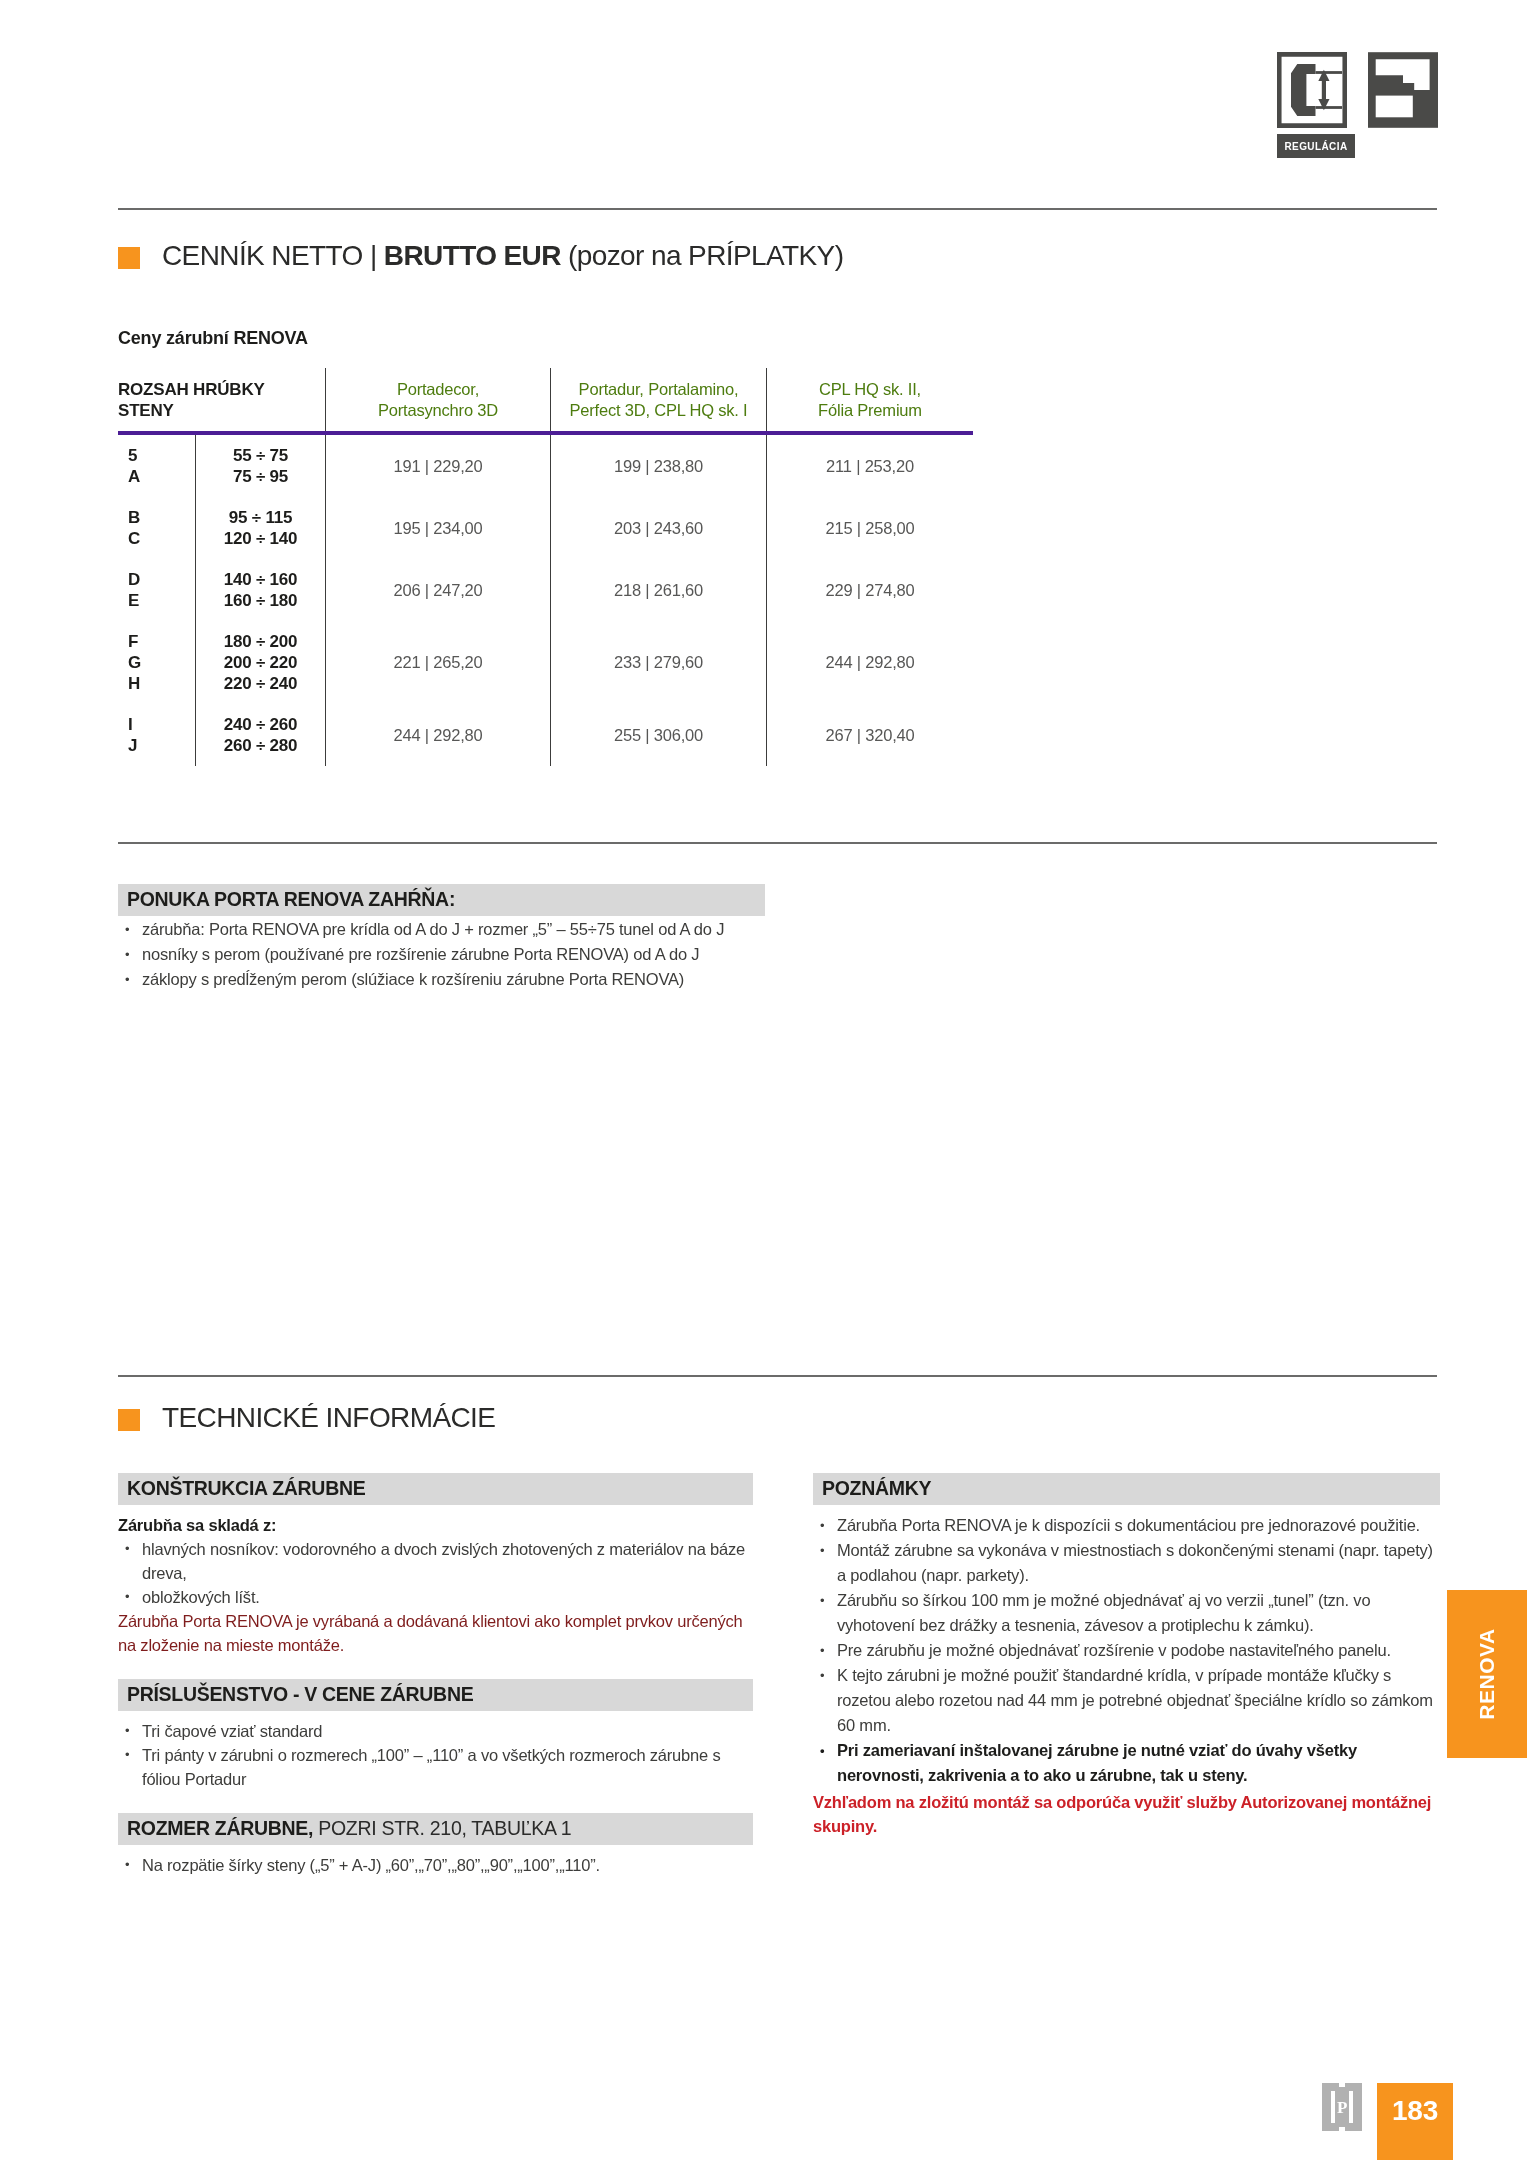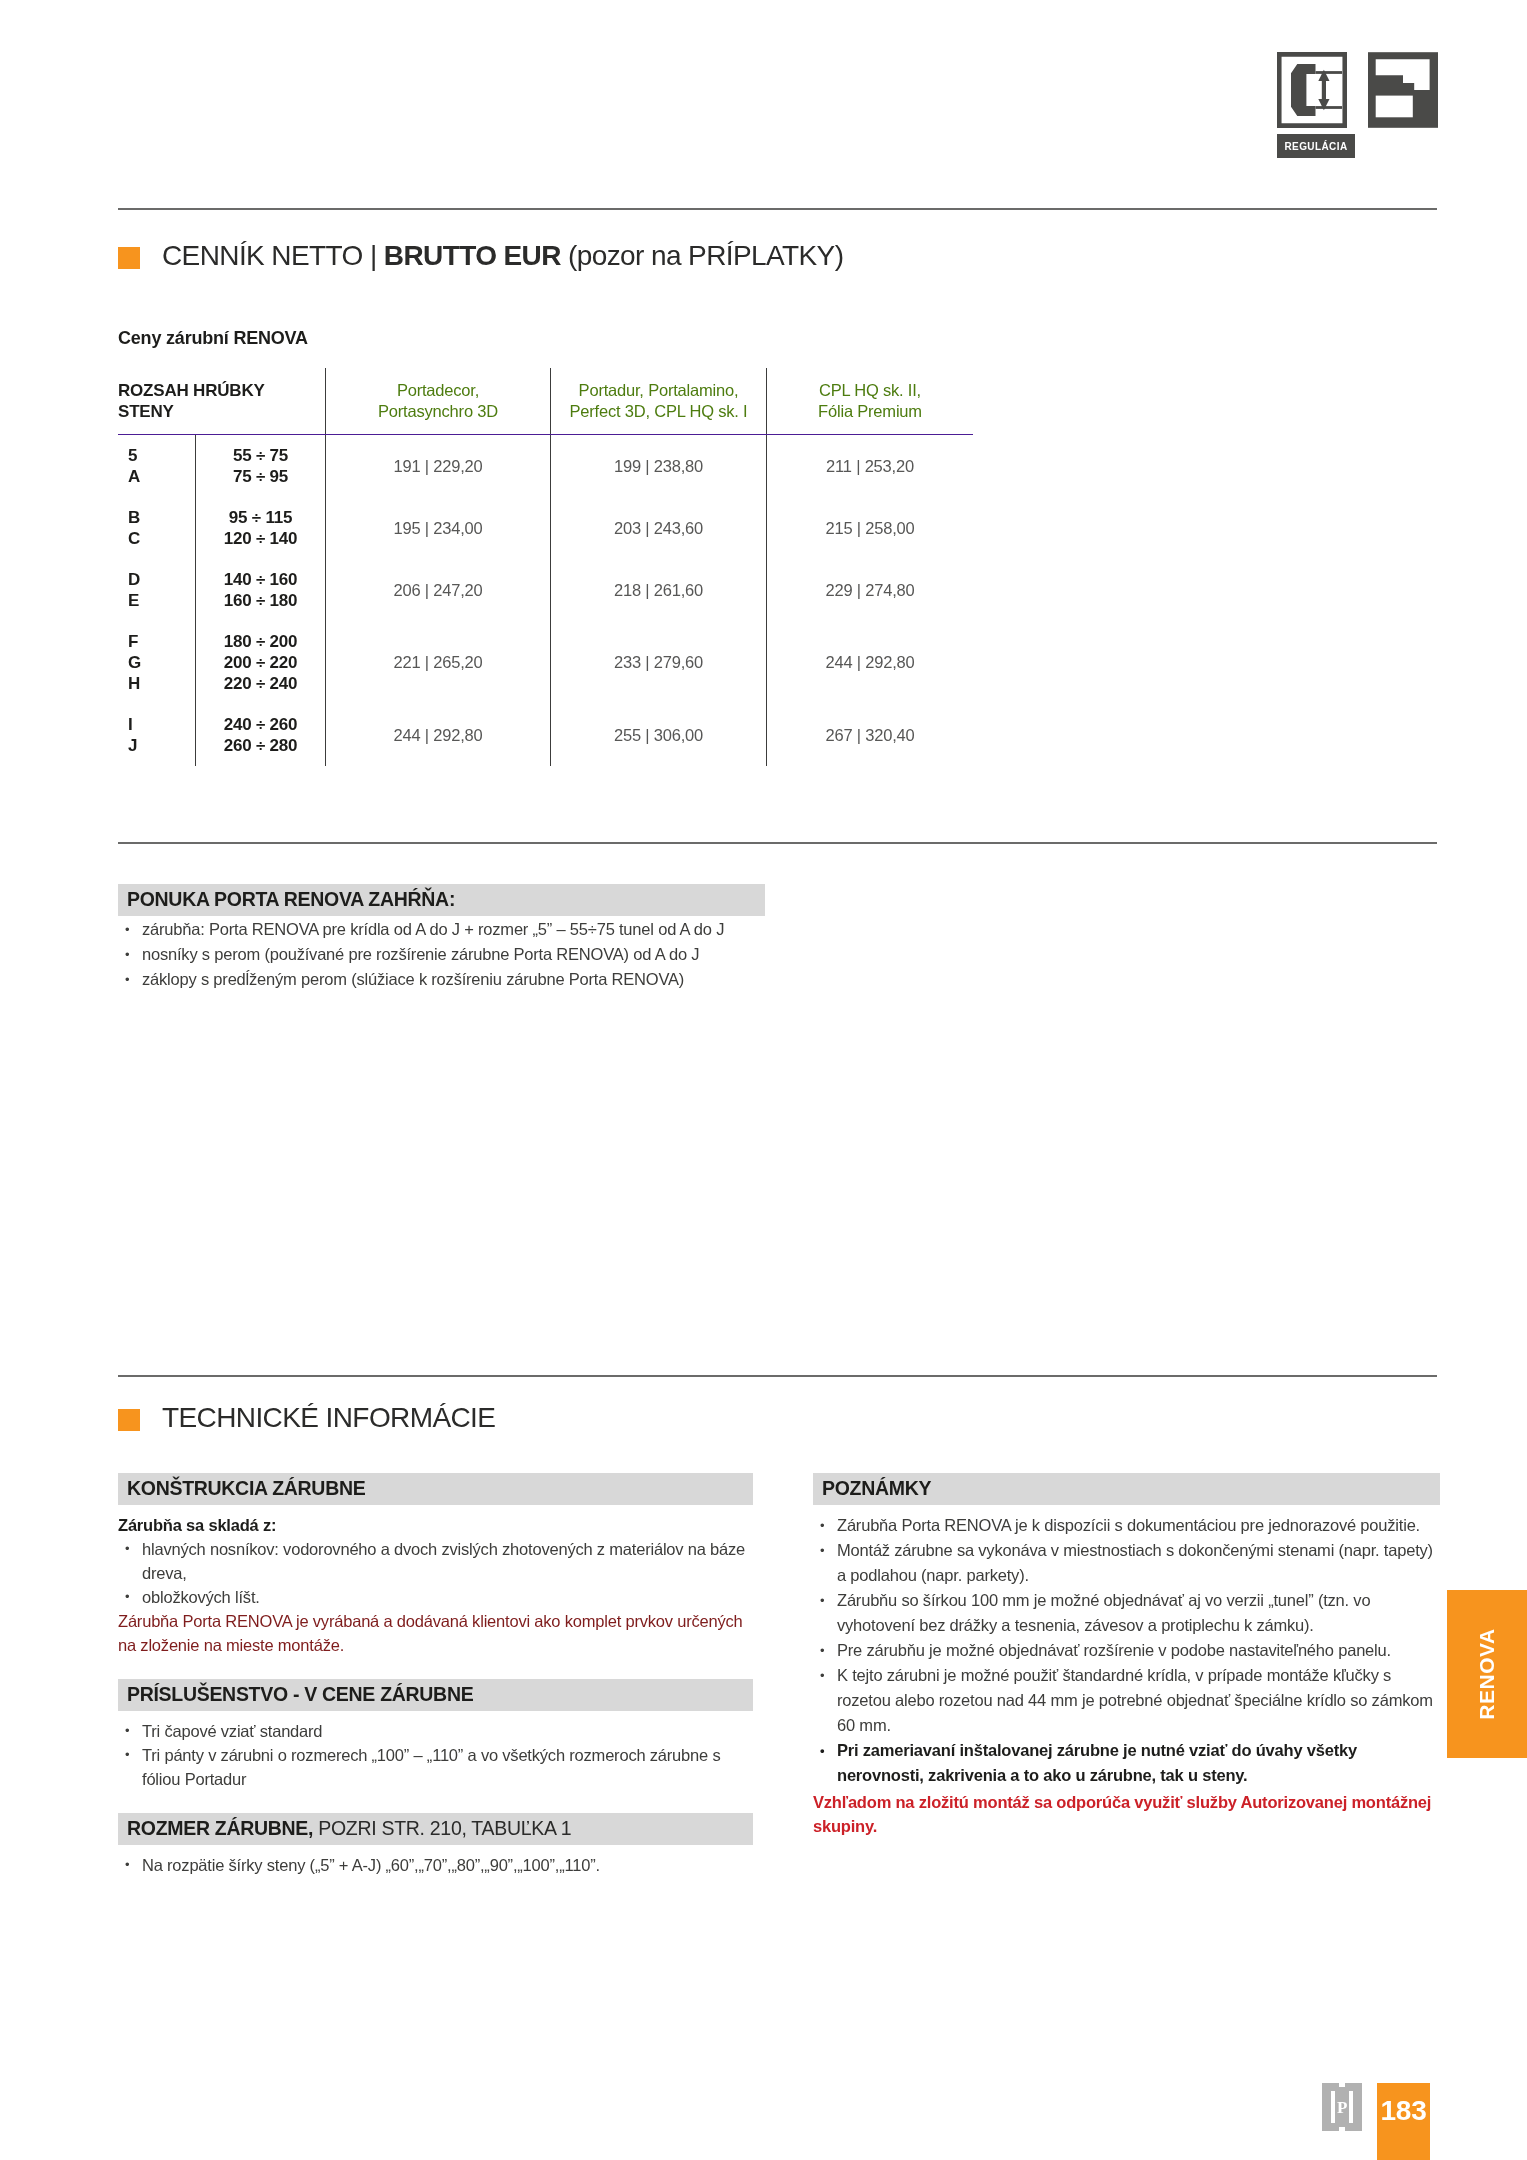--- a/index.html
+++ b/index.html
@@ -30,21 +30,21 @@
   #sq-cennik { left:118px; top:247px; }
   #sq-tech   { left:118px; top:1409px; }
   .sec-title { position:absolute; left:162px; font-size:28px; color:#2b2b2a; letter-spacing:-0.6px; white-space:nowrap; }
   #title-cennik { top:240px; }
   #title-tech   { top:1402px; }
   .sec-title .bold { font-weight:bold; }
 
   
   .caption { position:absolute; left:118px; top:328px; font-size:18px; font-weight:bold; color:#1d1d1b; }
   .table { position:absolute; left:118px; top:368px; width:855px; }
-  .t-head { display:grid; grid-template-columns:207px 225px 216px 207px; border-bottom:1px solid #4c1d95; min-height:67px; }
+  .t-head { display:grid; grid-template-columns:207px 225px 216px 207px; border-bottom:4px solid #4c1d95; min-height:67px; }
   .th { display:flex; align-items:center; justify-content:center; text-align:center;
         white-space:pre-line; color:#4d7c0f; font-size:16.5px; line-height:21px; }
   .th0 { justify-content:flex-start; text-align:left; color:#1d1d1b; font-weight:bold; font-size:17px; }
   .th:not(.th0) { border-left:1px solid #3c3c3b; }
   .tr { display:grid; grid-template-columns:77px 130px 225px 216px 207px; }
   .td { padding:10px 0; white-space:pre-line; line-height:21px; display:flex; align-items:center; }
   .td:not(.letters) { border-left:1px solid #3c3c3b; }
   .letters { padding-left:10px; font-weight:bold; color:#1d1d1b; font-size:17px; }
   .range   { justify-content:center; text-align:center; font-weight:bold; color:#1d1d1b; font-size:17px; }
   .price   { justify-content:center; text-align:center; color:#575756; font-size:16.5px; }
@@ -73,21 +73,21 @@
   
   .side-tab {
     position:absolute; left:1447px; top:1590px; width:80px; height:168px;
     background:#f7941e; display:flex; align-items:center; justify-content:center;
   }
   .side-tab span { transform:rotate(-90deg); color:#ffffff; font-weight:bold; font-size:21px; letter-spacing:0.5px; white-space:nowrap; }
 
   
   .p-logo { position:absolute; left:1322px; top:2083px; width:40px; height:48px; }
   .page-num {
-    position:absolute; left:1377px; top:2083px; width:53px; height:77px;
+    position:absolute; left:1377px; top:2083px; width:76px; height:77px;
     background:#f7941e; color:#ffffff; font-weight:bold; font-size:28px;
     display:flex; justify-content:center; align-items:flex-start; padding-top:12px;
   }
 </style>
 </head>
 <body>
 
 <div class="page">
 
   <div class="icon-box" id="icon-regulation">

